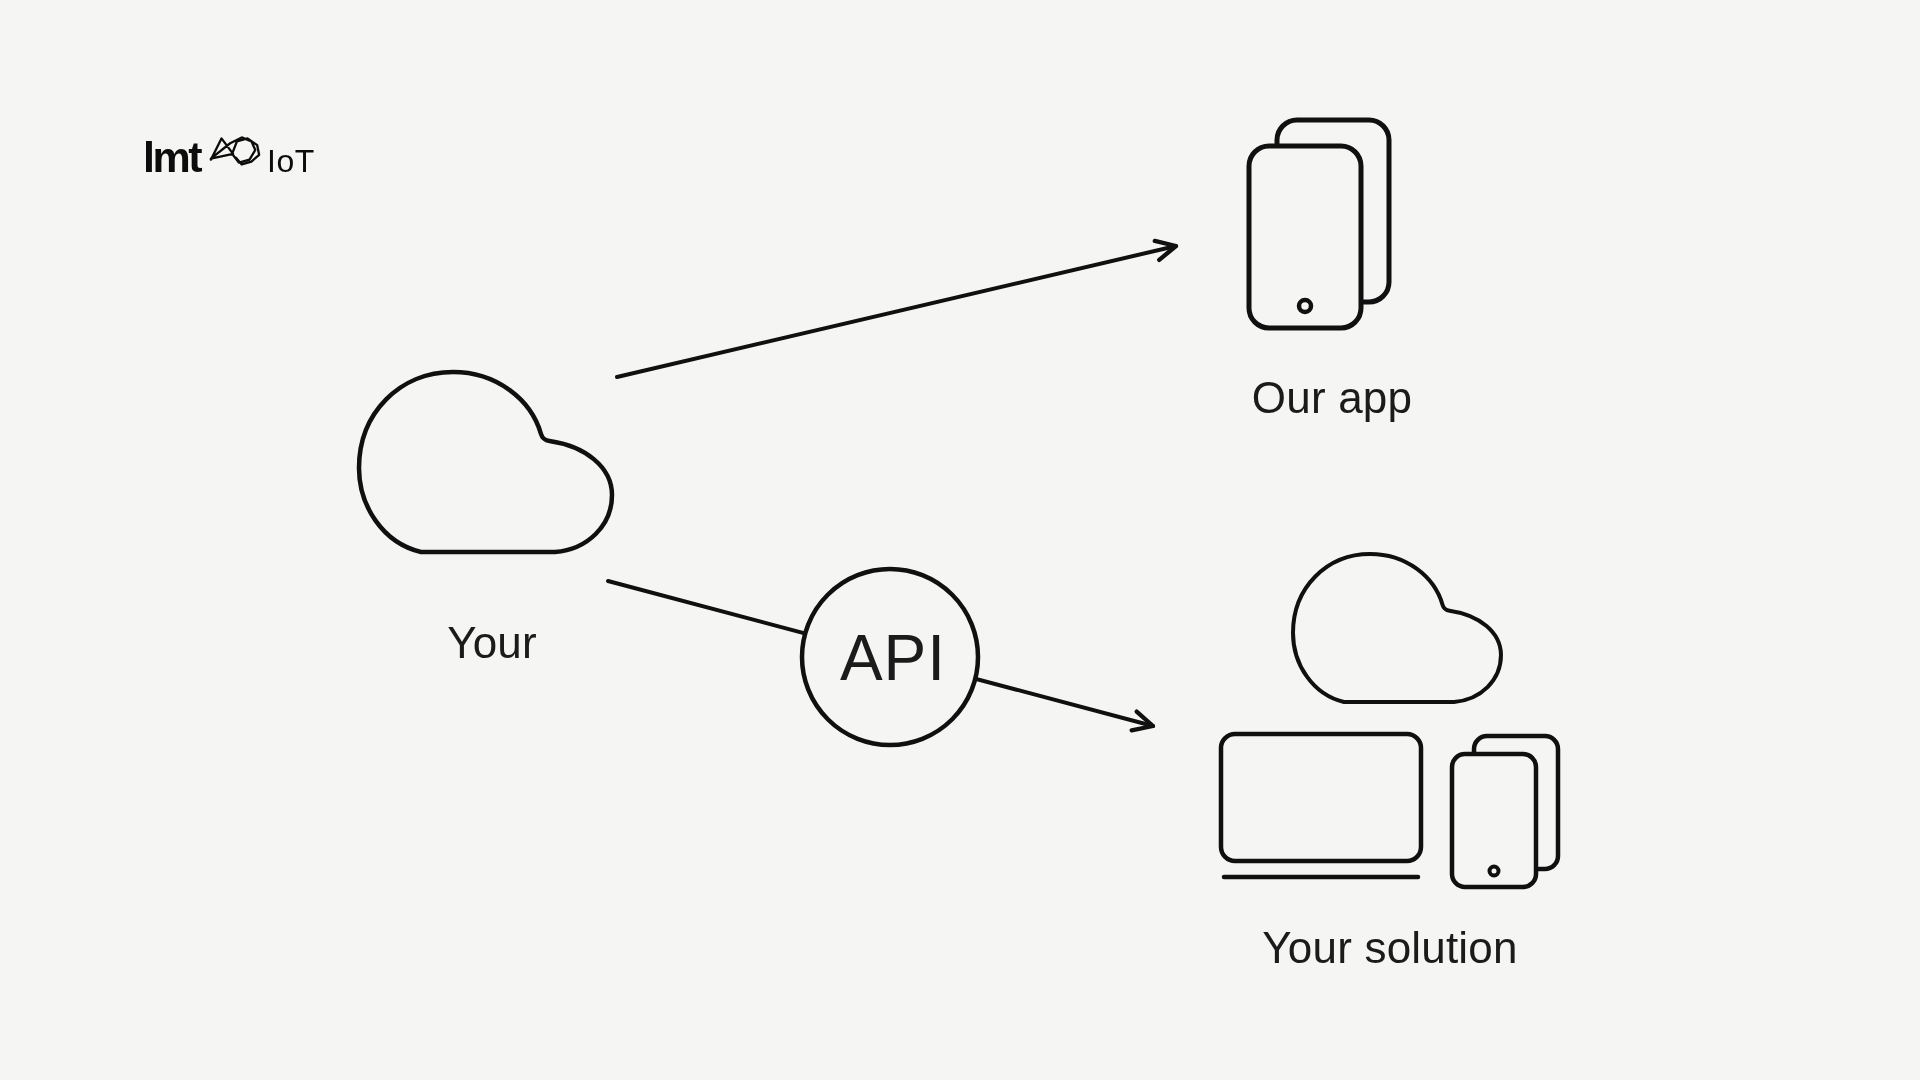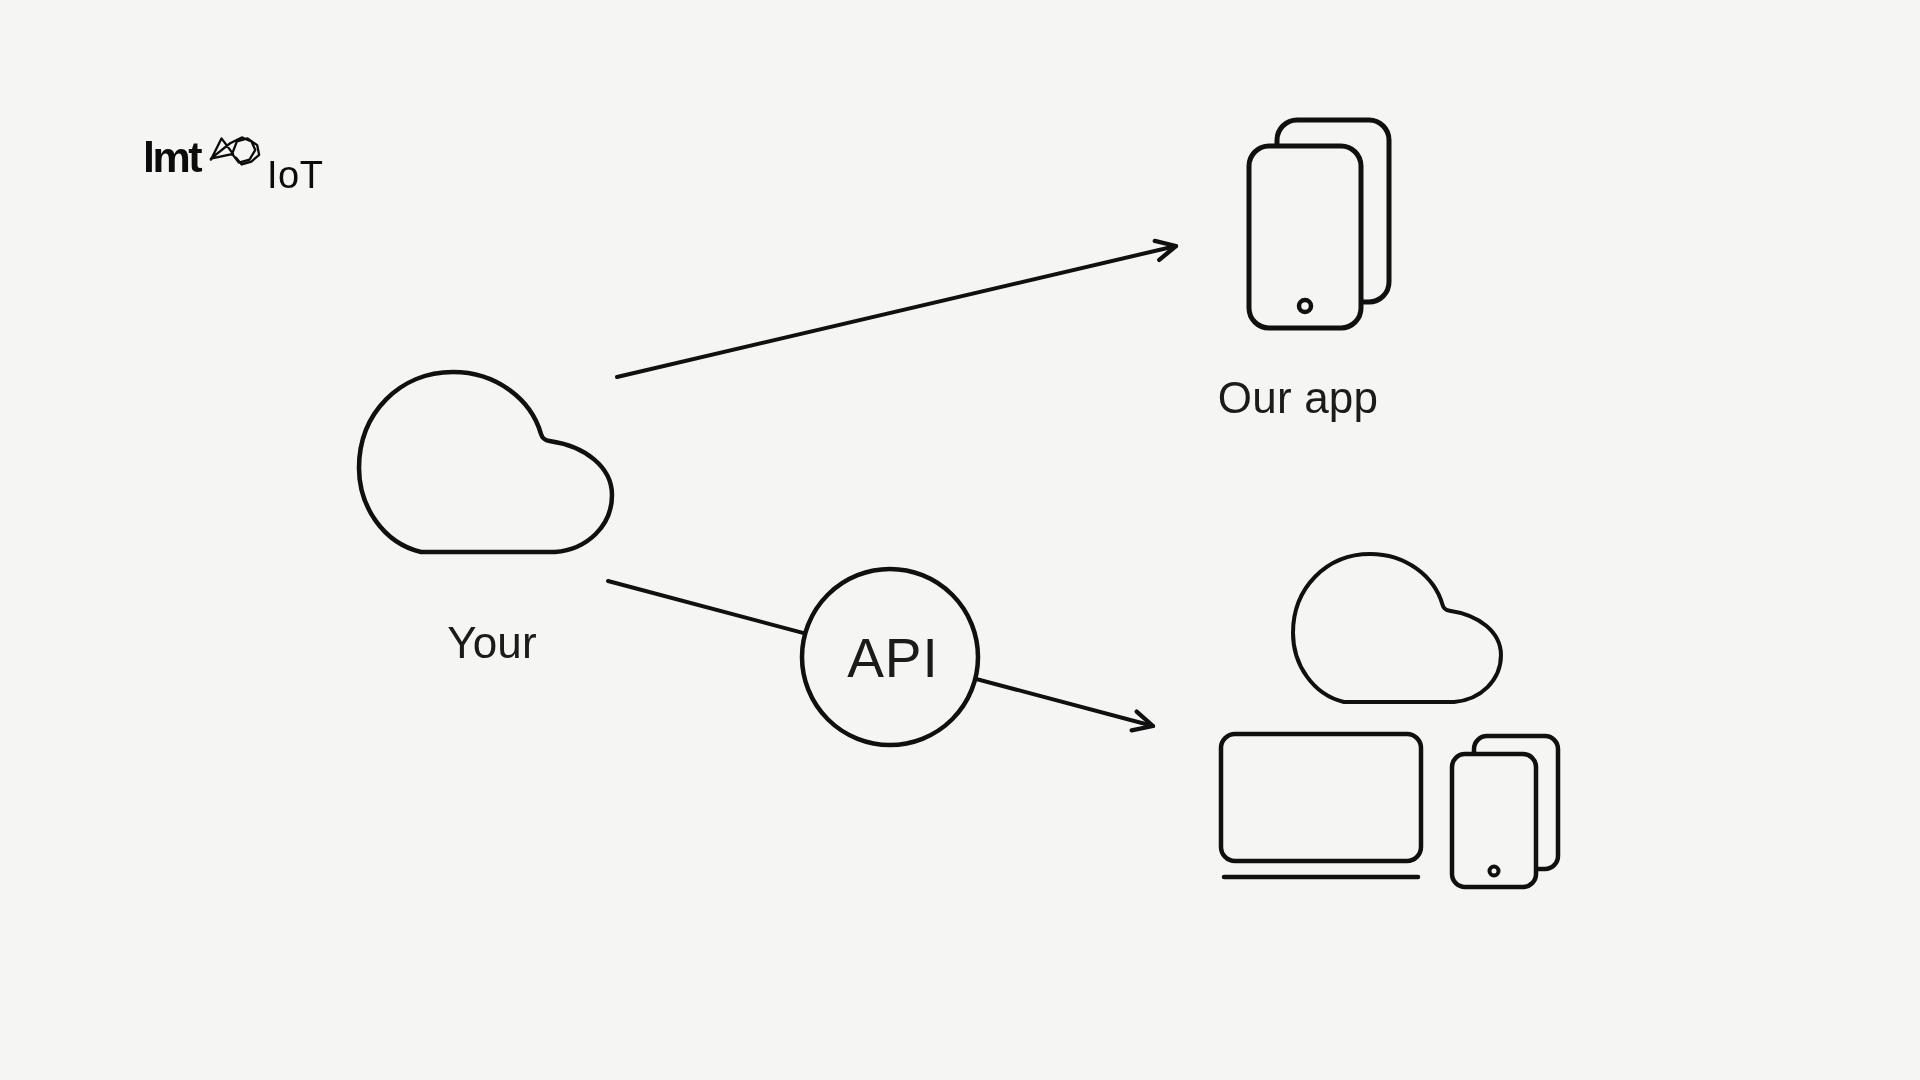--- a/index.html
+++ b/index.html
@@ -18,32 +18,32 @@
   .diagram-svg{position:absolute;left:0;top:0;}
   .label{
     position:absolute;
     transform:translate(-50%,-50%);
     color:var(--text);
     white-space:nowrap;
     font-weight:400;
     letter-spacing:0.2px;
   }
   .label-node{font-size:44px;}
-  .label-api{font-size:55px;letter-spacing:1px;text-align:center;}
+  .label-api{font-size:64px;letter-spacing:1px;text-align:center;}
   
   .logo{position:absolute;left:143px;top:132px;width:190px;height:50px;}
   .logo-lmt{
     position:absolute;left:0;top:6px;
     font-size:43px;line-height:38px;font-weight:700;
     letter-spacing:-2.5px;color:#0c0c0c;
   }
   .logo-scribble{position:absolute;left:64px;top:0;}
   .logo-iot{
-    position:absolute;left:124px;top:26px;
-    font-size:38px;line-height:34px;font-weight:400;
+    position:absolute;left:124px;top:12px;
+    font-size:32px;line-height:34px;font-weight:400;
     letter-spacing:0.5px;color:#0c0c0c;
   }
 </style>
 </head>
 <body>
 
 <div class="canvas">
 
   <svg class="diagram-svg" width="1920" height="1080" viewBox="0 0 1920 1080">
     <defs>
@@ -94,16 +94,17 @@
       <path d="M4,28 L15,6 L27,22 L4,27 L24,11 L36,5 L46,9 L50,18 L44,28
                L33,31 L26,22 L31,9 L42,6 L52,13 L54,23 L46,30 L36,33 L30,26" fill="none" stroke="#0c0c0c" stroke-width="2.4" stroke-linejoin="round" stroke-linecap="round"></path>
     </svg>
     <span class="logo-iot">IoT</span>
   </div>
 
   <div class="label label-node" style="left:492px;top:643px;">Your</div>
 
   <div class="label label-api" style="left:893px;top:658px;">API</div>
 
-  <div class="label label-node" style="left:1298px;top:398px;">Our app</div>
+  <div class="label label-node" style="left:1332px;top:398px;">Our app</div>
 
+  <div class="label label-node" style="left:1390px;top:948px;">Your solution</div>
 
 </div>
 
 </body></html>

